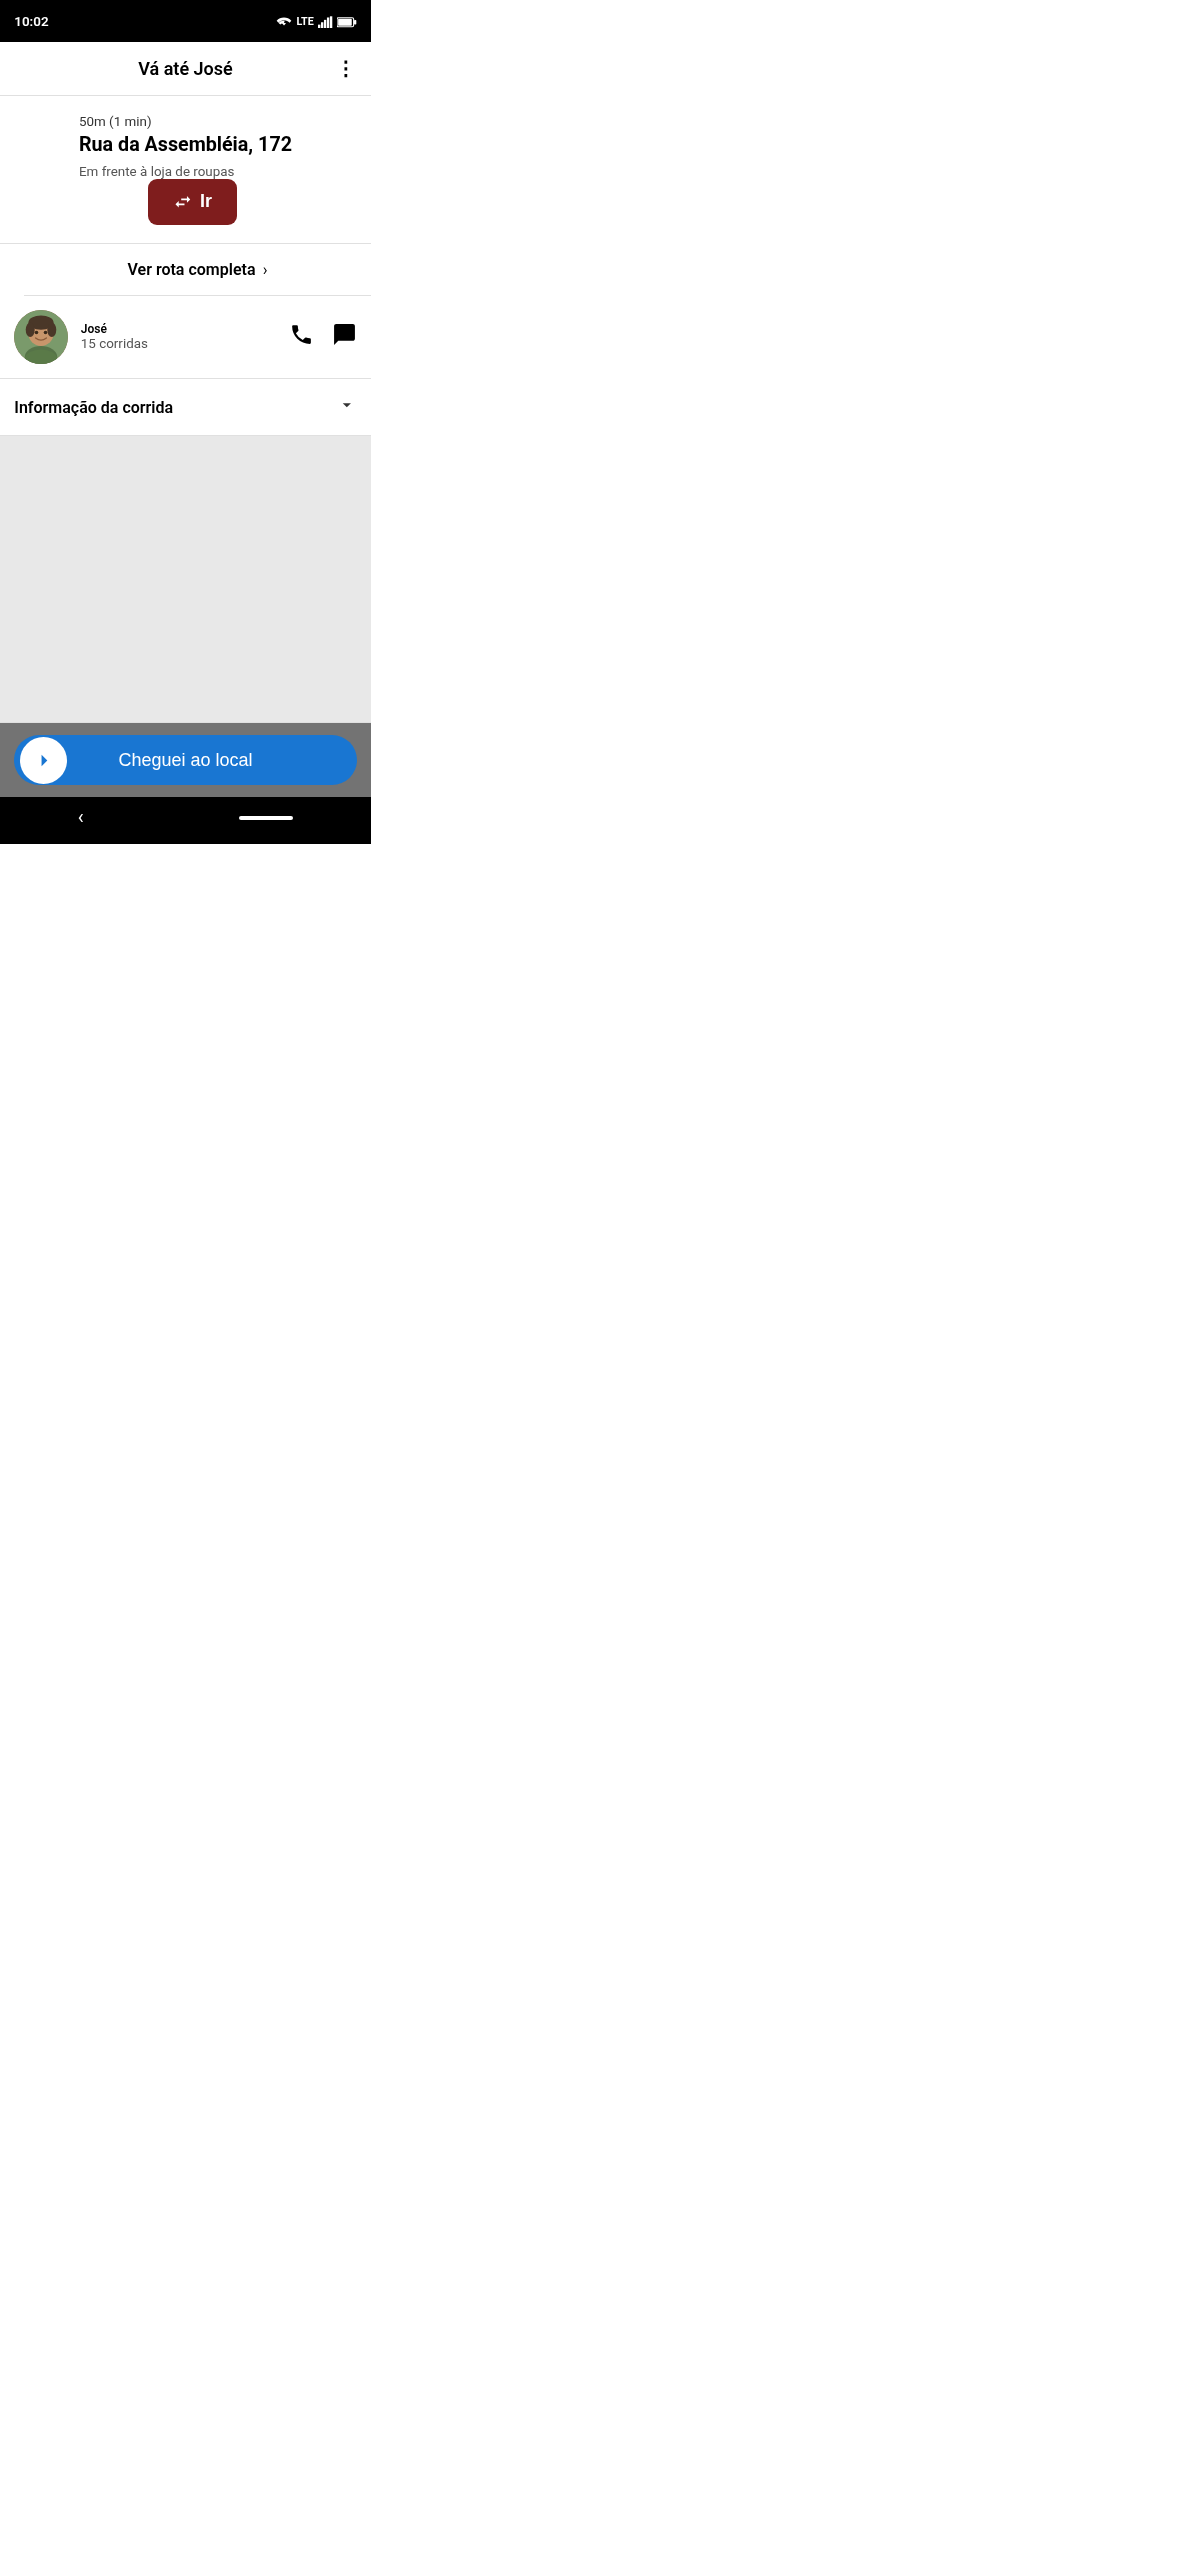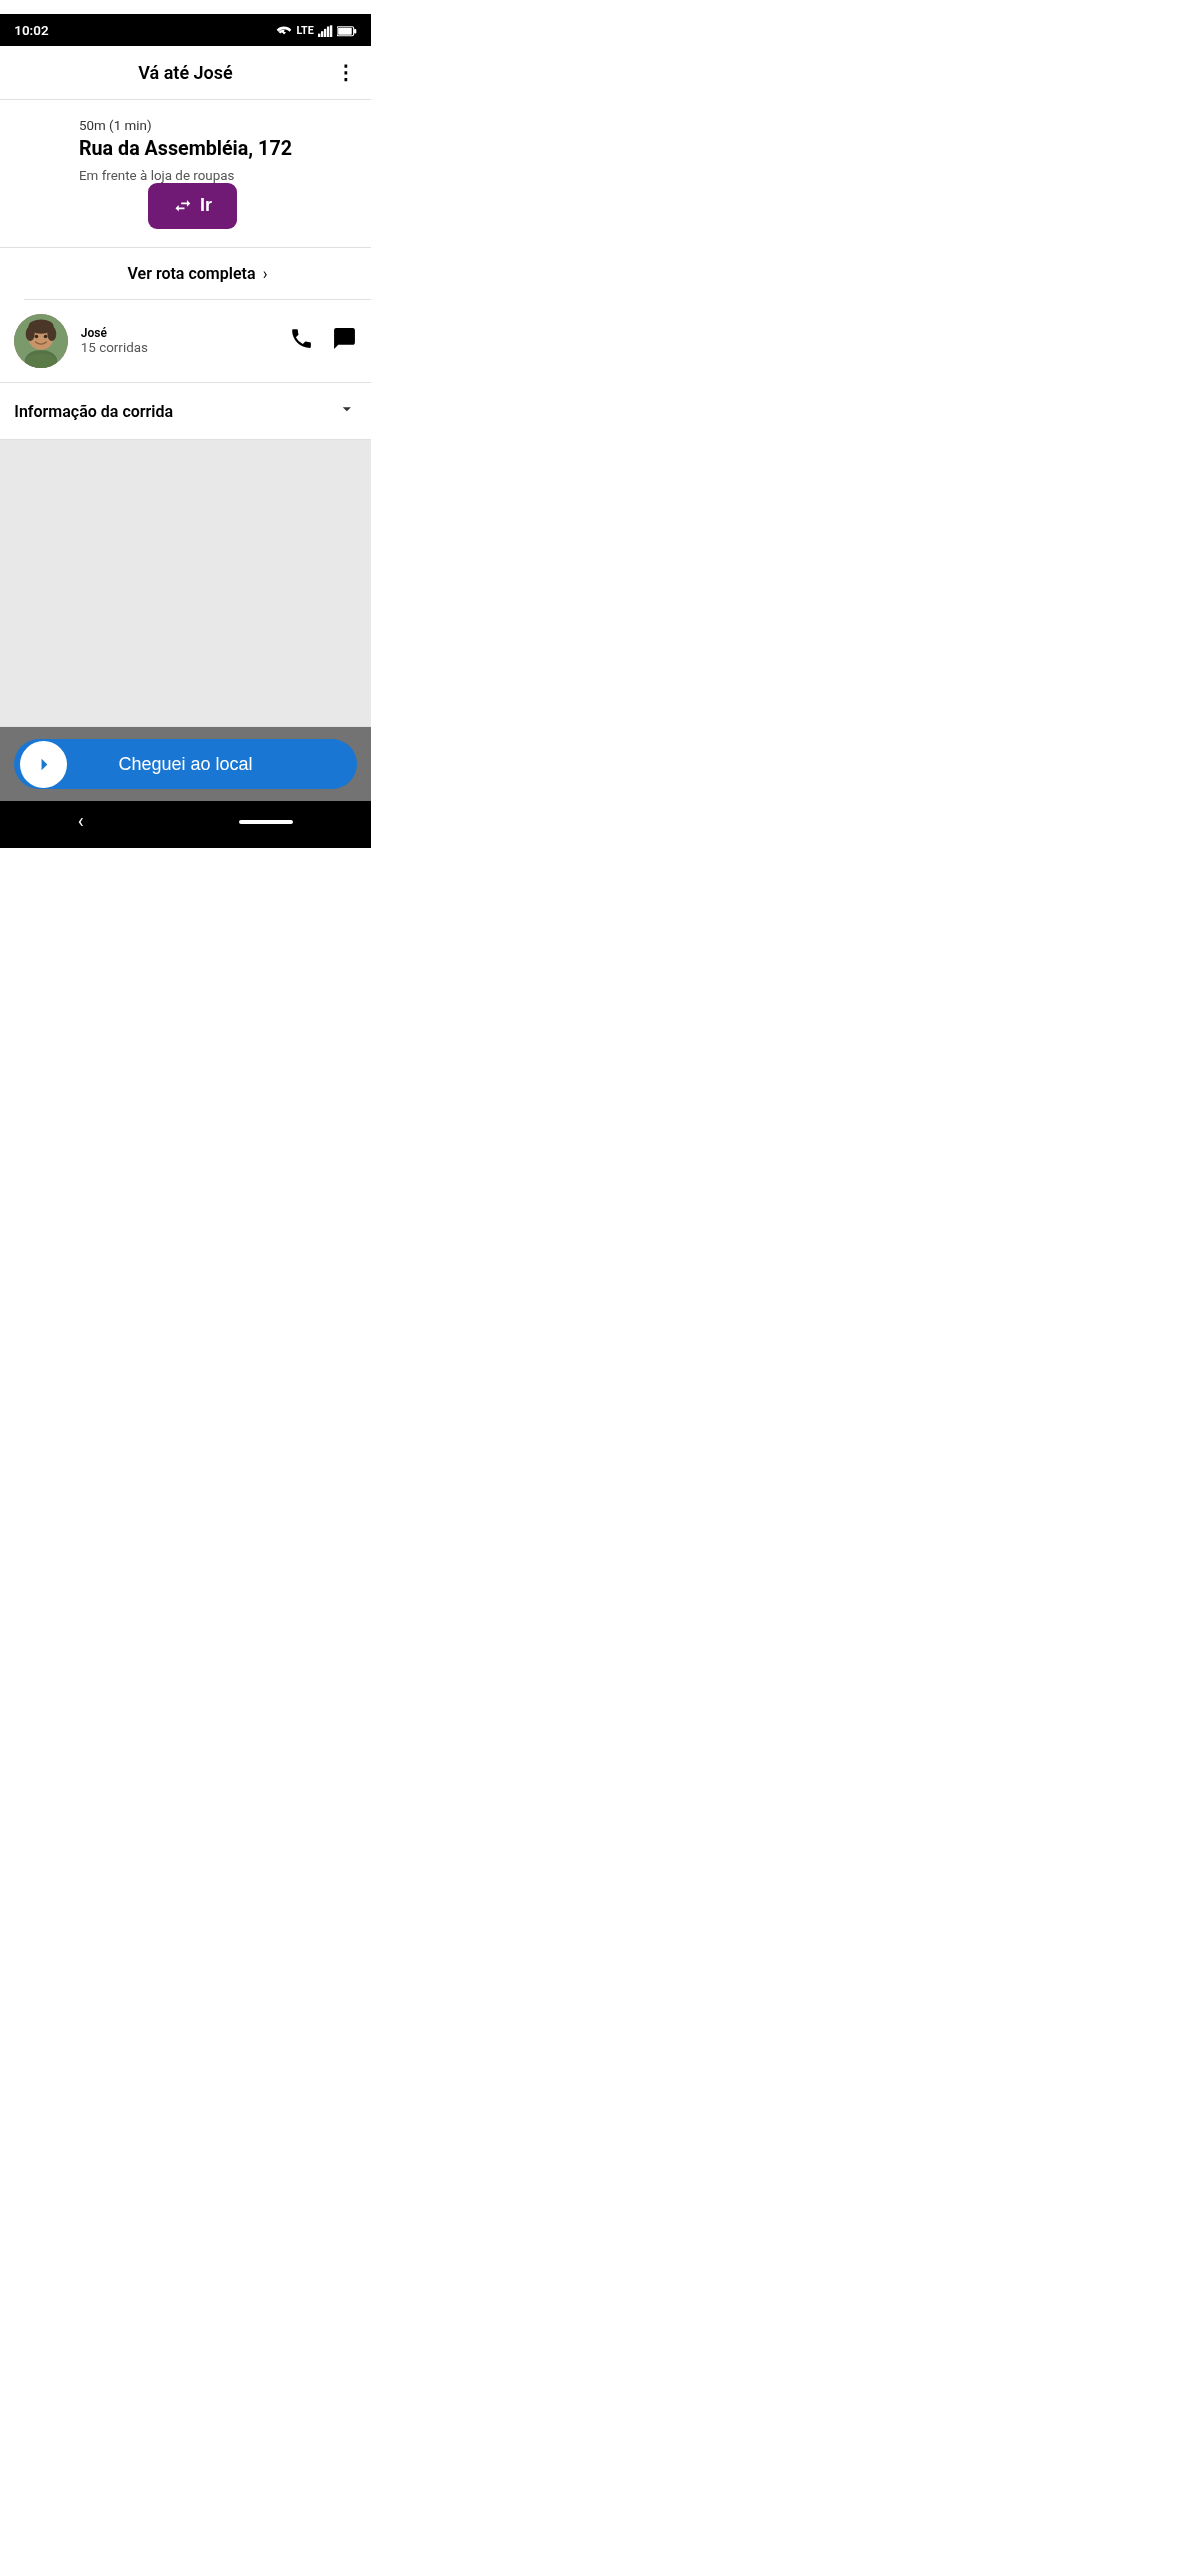--- a/index.html
+++ b/index.html
@@ -16,23 +16,22 @@
     }
 
     
     .status-bar {
       background: #000;
       color: #fff;
       display: flex;
       justify-content: space-between;
       align-items: center;
       padding: 7.2px 14.3px 5.4px 14.3px;
-      height: 32px;
-      flex-shrink: 0;
-      margin-top: 14px;
+      height: 42px;
+      flex-shrink: 0;
     }
     .status-time {
       font-size: 13.4px;
       font-weight: 600;
     }
     .status-icons {
       display: flex;
       align-items: flex-end;
       gap: 4.5px;
     }
@@ -85,21 +84,21 @@
     .address-street {
       font-size: 19.7px;
       font-weight: 700;
       margin-bottom: 8px;
     }
     .address-detail {
       font-size: 13.4px;
       color: #555;
     }
     .go-button {
-      background: #701a75;
+      background: #7f1d1d;
       color: #fff;
       border: none;
       border-radius: 9px;
       padding: 12.5px 25px;
       font-size: 18px;
       font-weight: 600;
       cursor: pointer;
       display: flex;
       align-items: center;
       gap: 7.2px;

